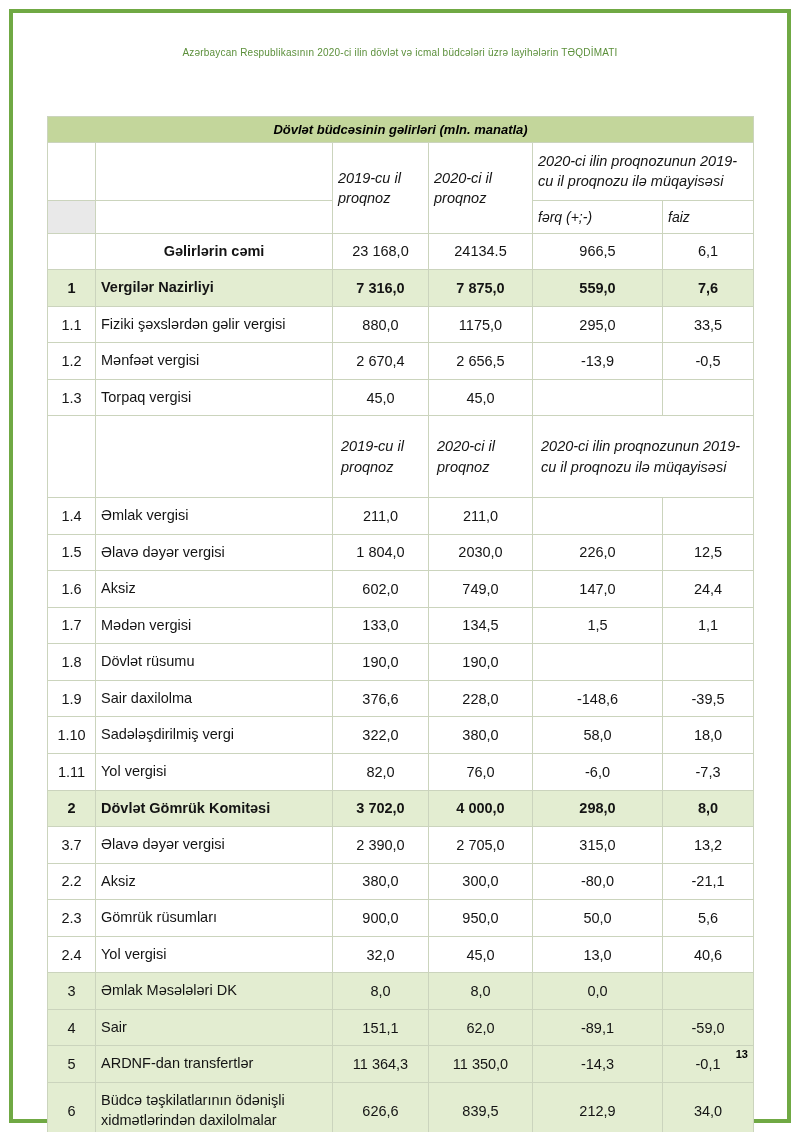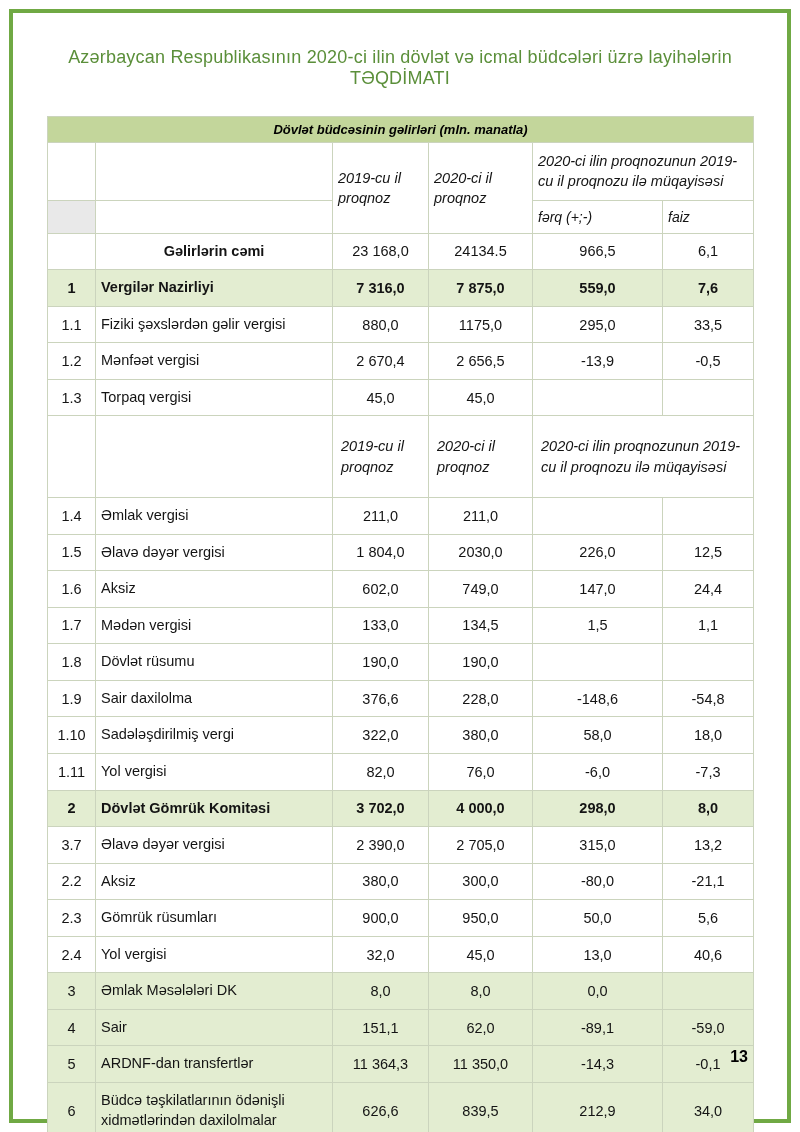--- a/index.html
+++ b/index.html
@@ -7,21 +7,21 @@
   .page {
     position:relative; width:800px; height:1132px; background:#ffffff;
     overflow:hidden;
   }
   .frame {
     position:absolute; left:9px; top:9px; right:9px; bottom:9px;
     border:4px solid #70a944; pointer-events:none;
   }
   .doc-header {
     position:absolute; left:40px; right:40px; top:47px;
-    text-align:center; color:#5b8f3a; font-size:18px; letter-spacing:0.2px;
+    text-align:center; color:#5b8f3a; font-size:10px; letter-spacing:0.2px;
   }
   .tbl-wrap { position:absolute; left:47px; top:116px; width:706px; }
   table.budget {
     border-collapse:collapse; width:706px; font-size:14.5px; table-layout:fixed;
   }
   table.budget td {
     border:1px solid #cbd4bd; padding:8px 5px; vertical-align:middle;
     overflow:hidden;
   }
   col.c1 { width:48px; }  col.c2 { width:237px; } col.c3 { width:96px; }
@@ -41,21 +41,21 @@
 
   td.c-num  { text-align:center; }
   td.c-name { text-align:left; padding-left:12px; line-height:1.35; }
   td.c-val  { text-align:center; }
 
   tr.total td.c-name { text-align:center; padding-left:5px;font-weight:bold; }
   tr.section td { background:#e3edd1; font-weight:bold; }
   tr.band td    { background:#e3edd1; }
 
   .page-number {
-    position:absolute; top:1048px; right:52px; font-weight:bold; font-size:16px;
+    position:absolute; top:1048px; right:52px; font-weight:bold; font-size:11px;
     color:#000;
   }
 </style>
 </head>
 <body>
 
 <div class="page">
   <div class="frame"></div>
 
   <div class="doc-header">Azərbaycan Respublikasının  2020-ci ilin dövlət və icmal büdcələri üzrə layihələrin TƏQDİMATI</div>
@@ -183,21 +183,21 @@
           <td class="c-val">190,0</td>
           <td class="c-val"></td>
           <td class="c-val"></td>
         </tr>
         <tr>
           <td class="c-num">1.9</td>
           <td class="c-name">Sair daxilolma</td>
           <td class="c-val">376,6</td>
           <td class="c-val">228,0</td>
           <td class="c-val">-148,6</td>
-          <td class="c-val">-54,8</td>
+          <td class="c-val">-39,5</td>
         </tr>
         <tr>
           <td class="c-num">1.10</td>
           <td class="c-name">Sadələşdirilmiş  vergi</td>
           <td class="c-val">322,0</td>
           <td class="c-val">380,0</td>
           <td class="c-val">58,0</td>
           <td class="c-val">18,0</td>
         </tr>
         <tr>

